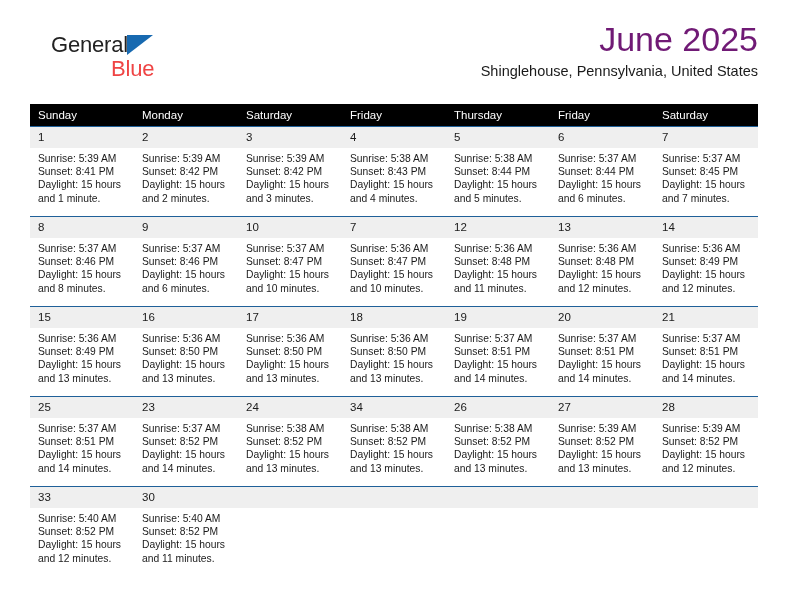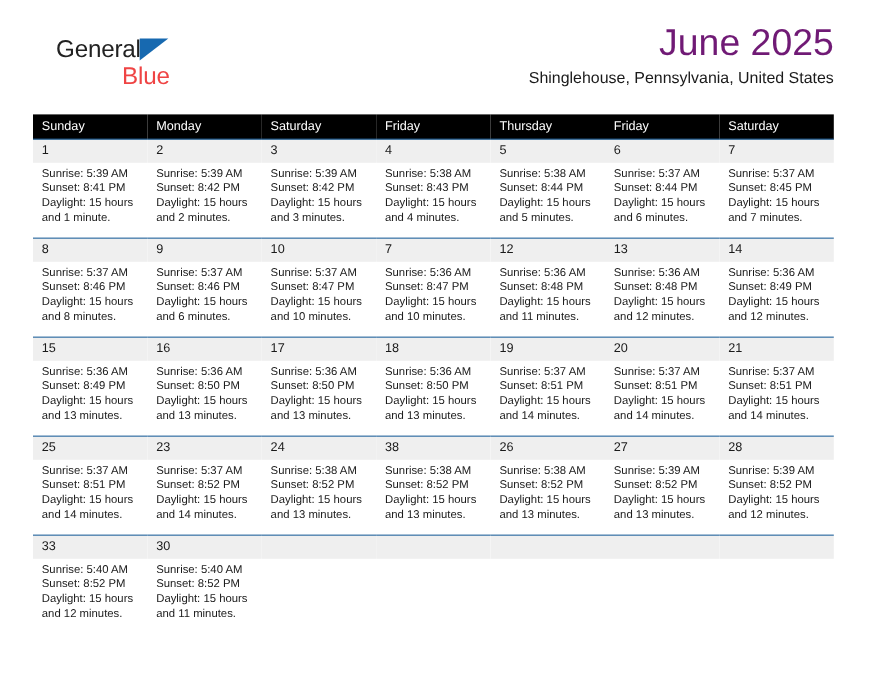--- a/index.html
+++ b/index.html
@@ -376,21 +376,21 @@
           <td>
             <div class="daynum">24</div>
             <div class="dayinfo">
               <div>Sunrise: 5:38 AM</div>
               <div>Sunset: 8:52 PM</div>
               <div>Daylight: 15 hours</div>
               <div>and 13 minutes.</div>
             </div>
           </td>
           <td>
-            <div class="daynum">38</div>
+            <div class="daynum">34</div>
             <div class="dayinfo">
               <div>Sunrise: 5:38 AM</div>
               <div>Sunset: 8:52 PM</div>
               <div>Daylight: 15 hours</div>
               <div>and 13 minutes.</div>
             </div>
           </td>
           <td>
             <div class="daynum">26</div>
             <div class="dayinfo">

